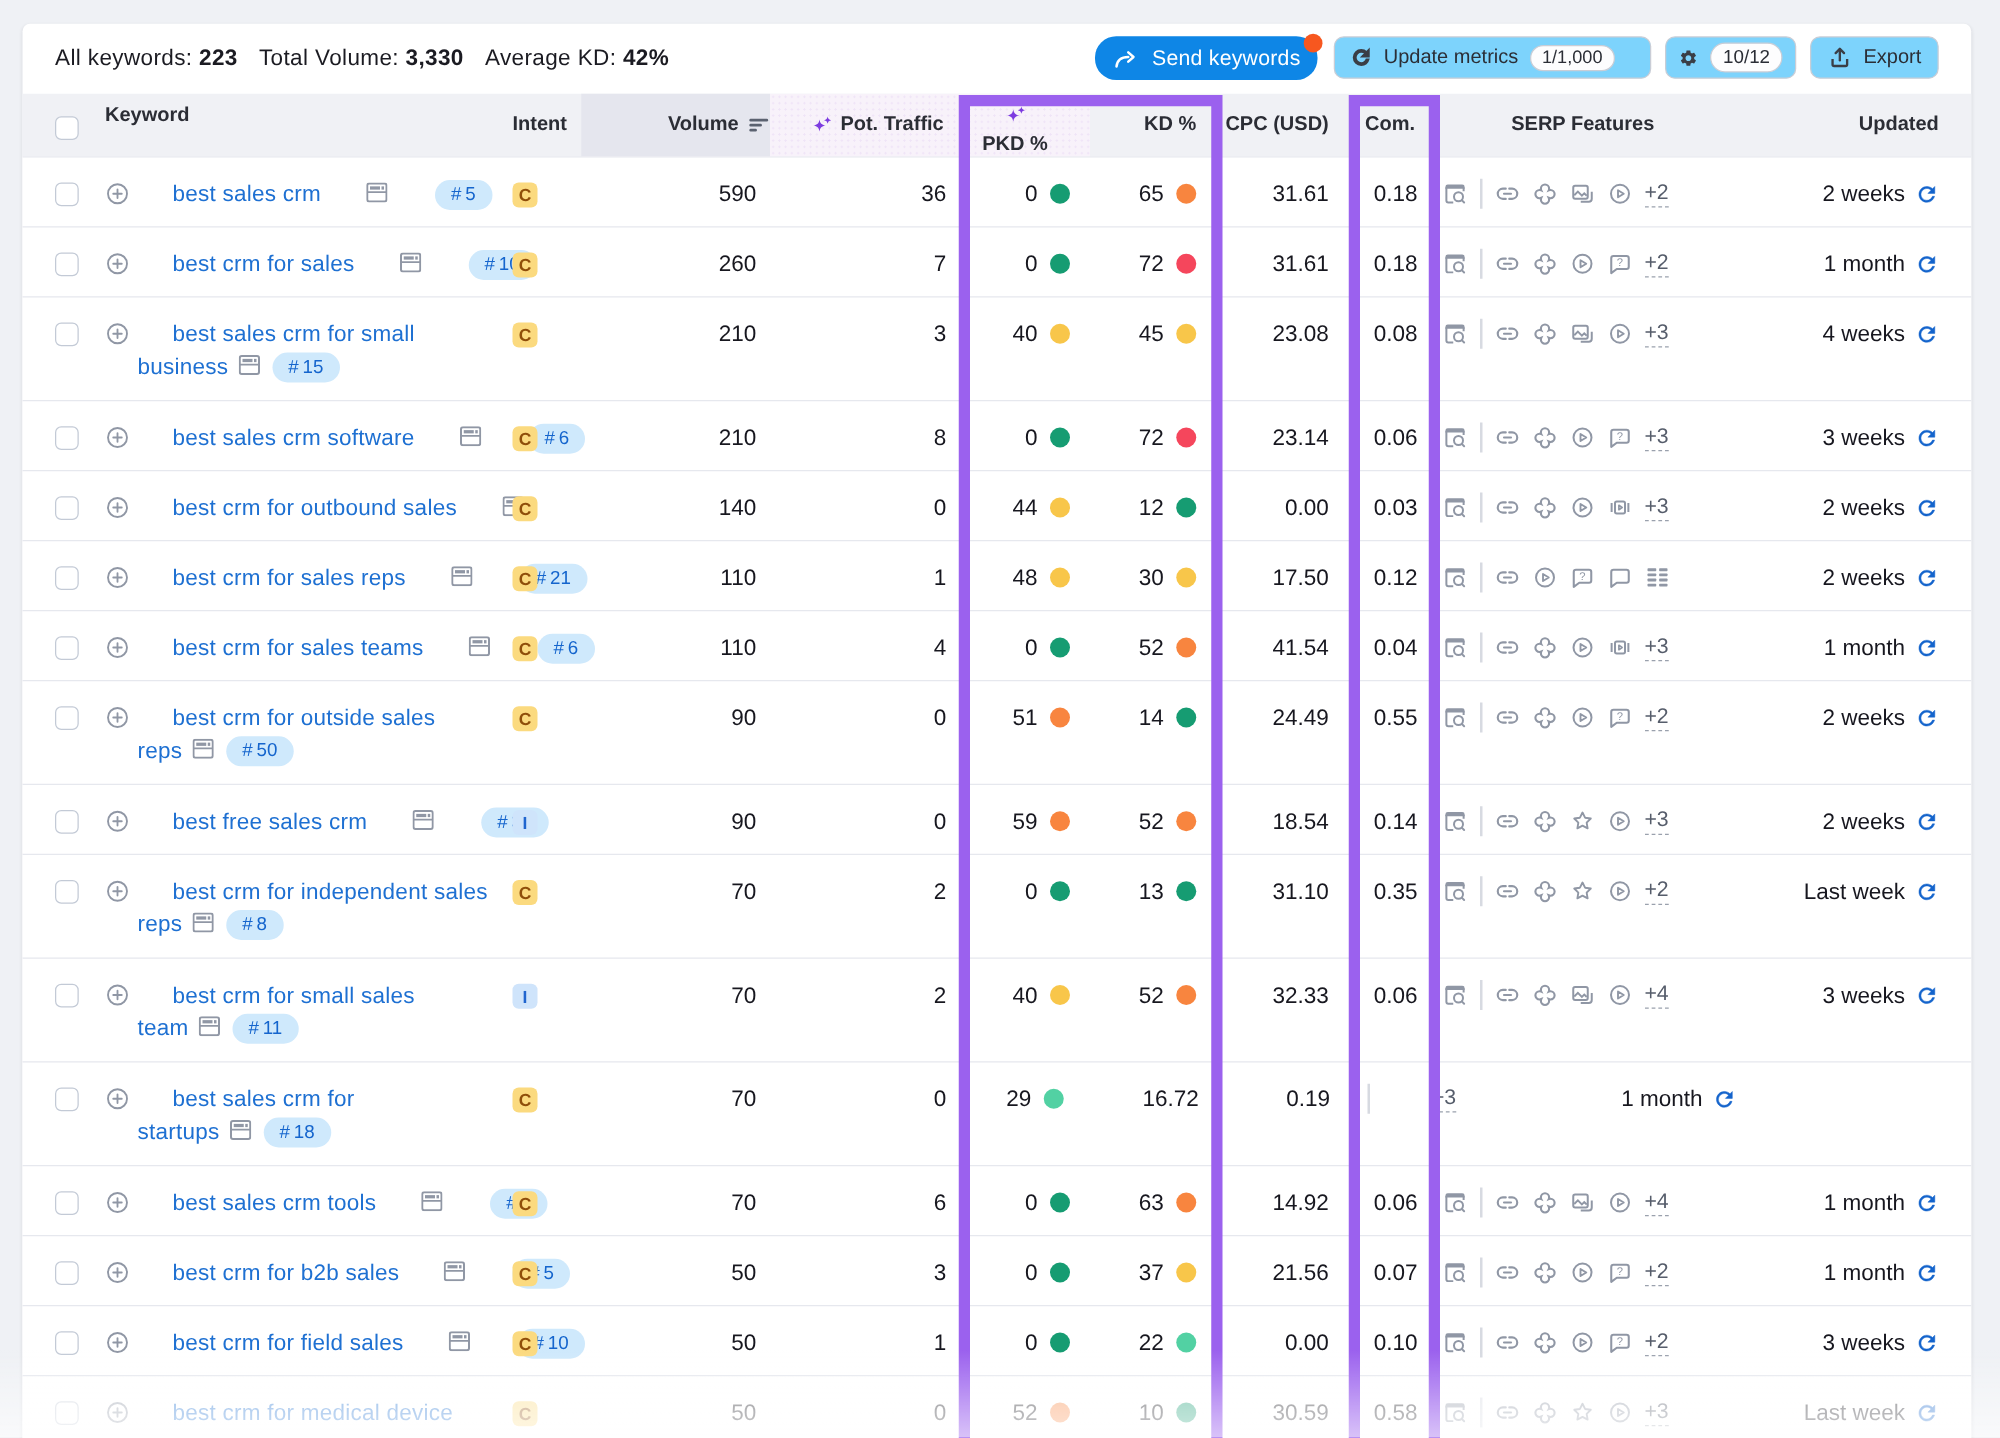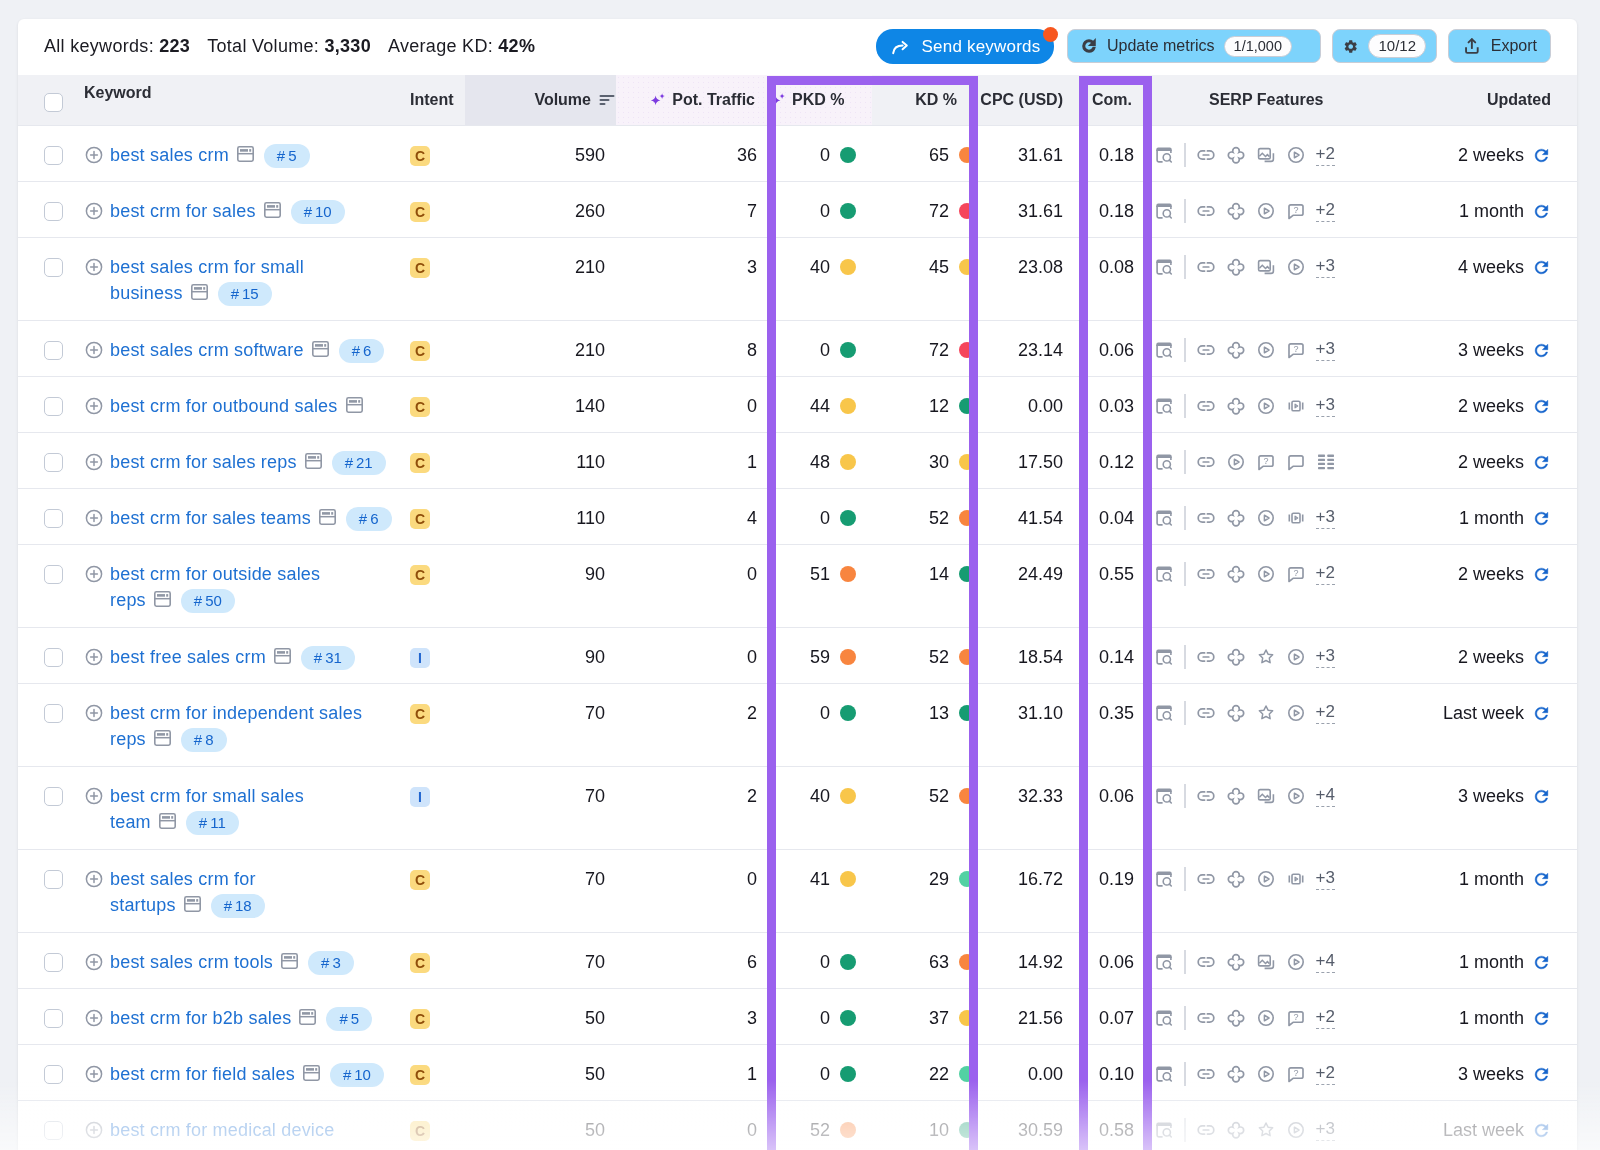--- a/index.html
+++ b/index.html
@@ -27,39 +27,39 @@
 .pill2 { font-size:15px; padding:2px 9px 3px; }
 
 
 .thead,.row { display:grid; grid-template-columns:66px 320px 61px 151px 152px 104px 106px 104px 70px 263px 162px; }
 .thead { height:50px; background:#f0f1f5; }
 .thead .hvol { background:#e5e6ee; }
 .thead .hai { background-color:#f8f2fa; background-image:radial-gradient(#efe4f7 0.8px, rgba(0,0,0,0) 1px); background-size:5px 5px; }
 .h { display:flex; align-items:center; font-size:16px; color:#2b2d35; font-weight:700; }
 .c-vol.h { justify-content:flex-end; gap:8px; }
 .c-tr.h { justify-content:flex-end; padding-right:13px; gap:5px; }
-.c-pkd.h { padding-right:16px; gap:5px; }
+.c-pkd.h { justify-content:flex-end; padding-right:16px; gap:5px;flex-direction:column; }
 .c-kd.h { justify-content:flex-end; padding-right:21px; }
 .c-cpc.h { justify-content:flex-end; padding-right:19px; }
 .c-com.h { justify-content:flex-end; padding-right:20px; }
 .c-upd.h { justify-content:flex-end; padding-right:26px; }
 .hserp { padding-left:57px; }
 .c-int.h { padding-left:6px; }
 
 .row { border-top:1px solid #e6e8ee; background:#fff; height:56px; }
 .row.r2 { height:83px; }
 .thead .c-check,.row .c-check { padding-left:26px; }
 .thead .c-check { display:flex; align-items:center; }
 .thead .c-check .cb { margin-top:4px; }
 .row .c-check .cb { margin-top:20px; }
 .cb { display:inline-block; width:19px; height:19px; border:1.5px solid #c3cad6; border-radius:5px; background:#fff; }
 
 
 .kline { display:flex; align-items:center; height:26px; white-space:nowrap; }
-.kline:first-child { margin-top:16px; }
+.kline:first-child { margin-top:16px;gap:28px; }
 .c-kw { padding-bottom:14px; }
 .kline2 { padding-left:26px; }
 .plusic { margin-left:1px; margin-right:7px; }
 .kw { color:#1e70d2; font-size:18px; letter-spacing:.2px; }
 .winic { margin-left:8px; }
 .pos { display:inline-block; margin-left:10px; margin-top:2px; height:24px; line-height:24px;
   padding:0 13px; border-radius:12px; background:#cfe9fc; color:#1565cd; font-size:15px; }
 
 
 .ib { display:inline-block; margin-top:20px; margin-left:6px; width:20px; height:20px; border-radius:5px;
@@ -69,21 +69,21 @@
 
 
 .numline,.dotline,.serpline,.updline { margin-top:16px; height:26px; line-height:26px; }
 .numline { text-align:right; font-size:18px; color:#17171f; }
 .c-vol .numline { padding-right:11px; }
 .c-tr .numline { padding-right:11px; }
 .c-cpc .numline { padding-right:19px; }
 .c-com .numline { padding-right:18px; }
 .dotline { display:flex; align-items:center; justify-content:flex-end; gap:10px; font-size:18px; color:#17171f; }
 .c-pkd .dotline { padding-right:16px; }
-.c-kd .dotline { padding-right:3px; }
+.c-kd .dotline { padding-right:21px; }
 .dot { width:16px; height:16px; border-radius:50%; flex:none; }
 
 
 .serpline { display:flex; align-items:center; gap:10px; padding-left:2px; }
 .sdiv { width:1.5px; height:24px; background:#d7dae1; flex:none; }
 .plusn { font-size:17px; color:#565d6b; border-bottom:1.5px dashed #9aa1ad; line-height:19px; height:22px; }
 
 
 .updline { display:flex; align-items:center; justify-content:flex-end; gap:8px; padding-right:26px;
   font-size:18px; color:#17171f; }
@@ -1018,23 +1018,20 @@
           <span class="pos"># 18</span>
         </div>
       </div>
 <div class="c-int"><span class="ib ibc">C</span></div>
 <div class="c-vol">
         <div class="numline">70</div>
       </div>
 <div class="c-tr">
         <div class="numline">0</div>
       </div>
-<div class="c-pkd">
-        <div class="dotline">41<span class="dot" style="background:#f8c64a"></span></div>
-      </div>
 <div class="c-kd">
         <div class="dotline">29<span class="dot" style="background:#52d1a3"></span></div>
       </div>
 <div class="c-cpc">
         <div class="numline">16.72</div>
       </div>
 <div class="c-com">
         <div class="numline">0.19</div>
       </div>
 <div class="c-serp">

